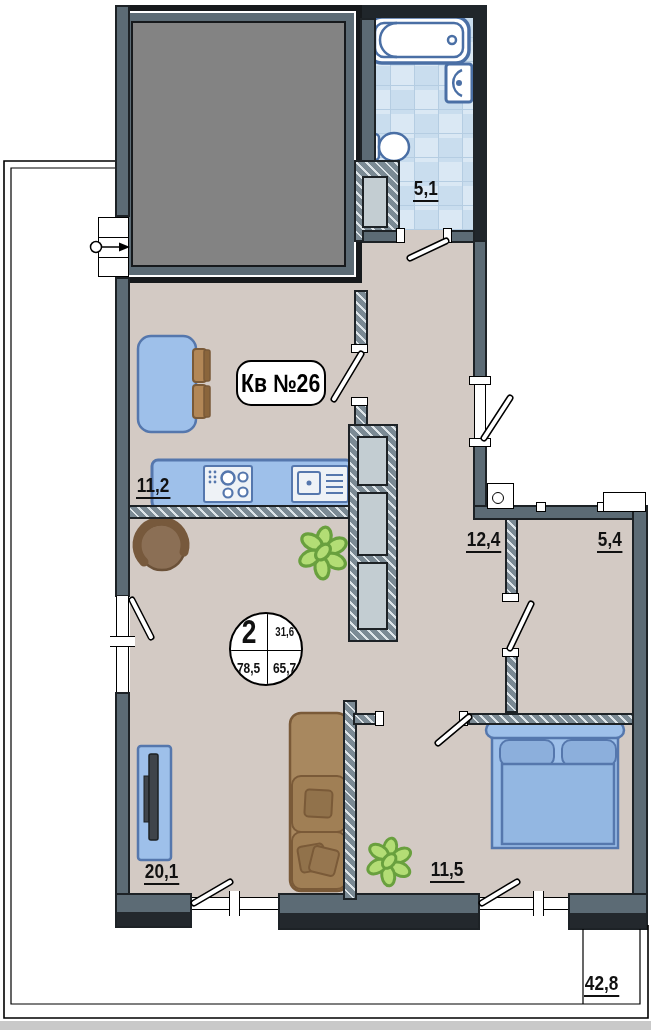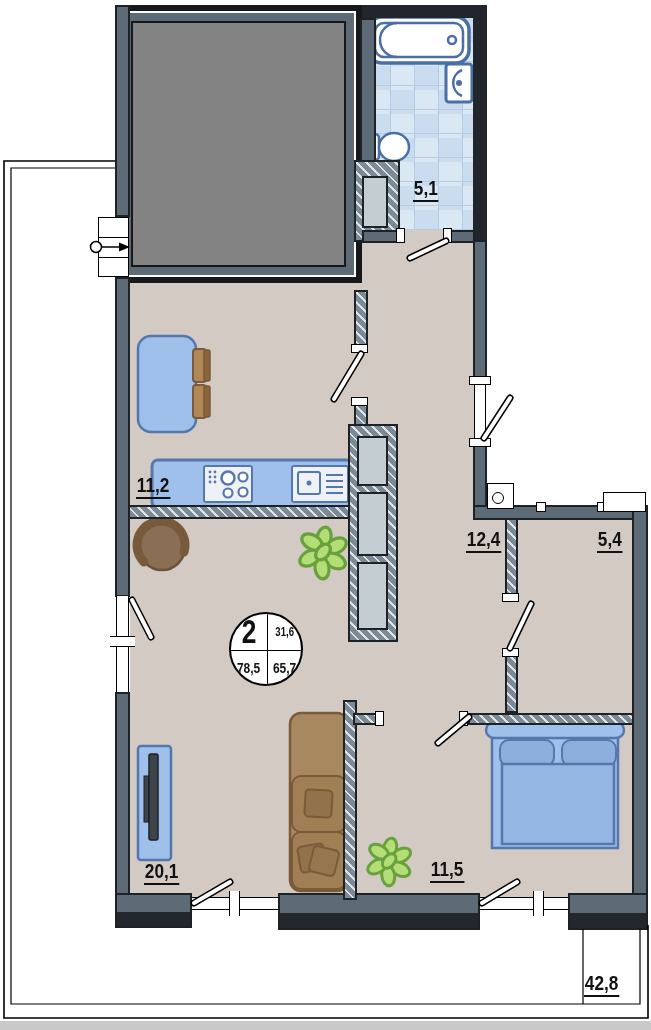--- a/index.html
+++ b/index.html
@@ -232,20 +232,23 @@
   <div class="abs fixture" style="left:603px;top:492px;width:43px;height:20px;"></div>
 
   <div class="lbl" style="left:413px;top:177px;">5,1</div>
   <div class="lbl" style="left:136px;top:474px;">11,2</div>
   <div class="lbl" style="left:466px;top:528px;">12,4</div>
   <div class="lbl" style="left:597px;top:528px;">5,4</div>
   <div class="lbl" style="left:144px;top:860px;">20,1</div>
   <div class="lbl" style="left:430px;top:858px;">11,5</div>
   <div class="lbl" style="left:584px;top:972px;">42,8</div>
 
+  <div class="badge">
+    <span>Кв №26</span>
+  </div>
 
   <div class="ic">
     <div class="ic-cell ic-tl">
         <span>2</span>
       </div>
     <div class="ic-cell ic-tr">
         <span>31,6</span>
       </div>
     <div class="ic-cell ic-bl">
         <span>78,5</span>

